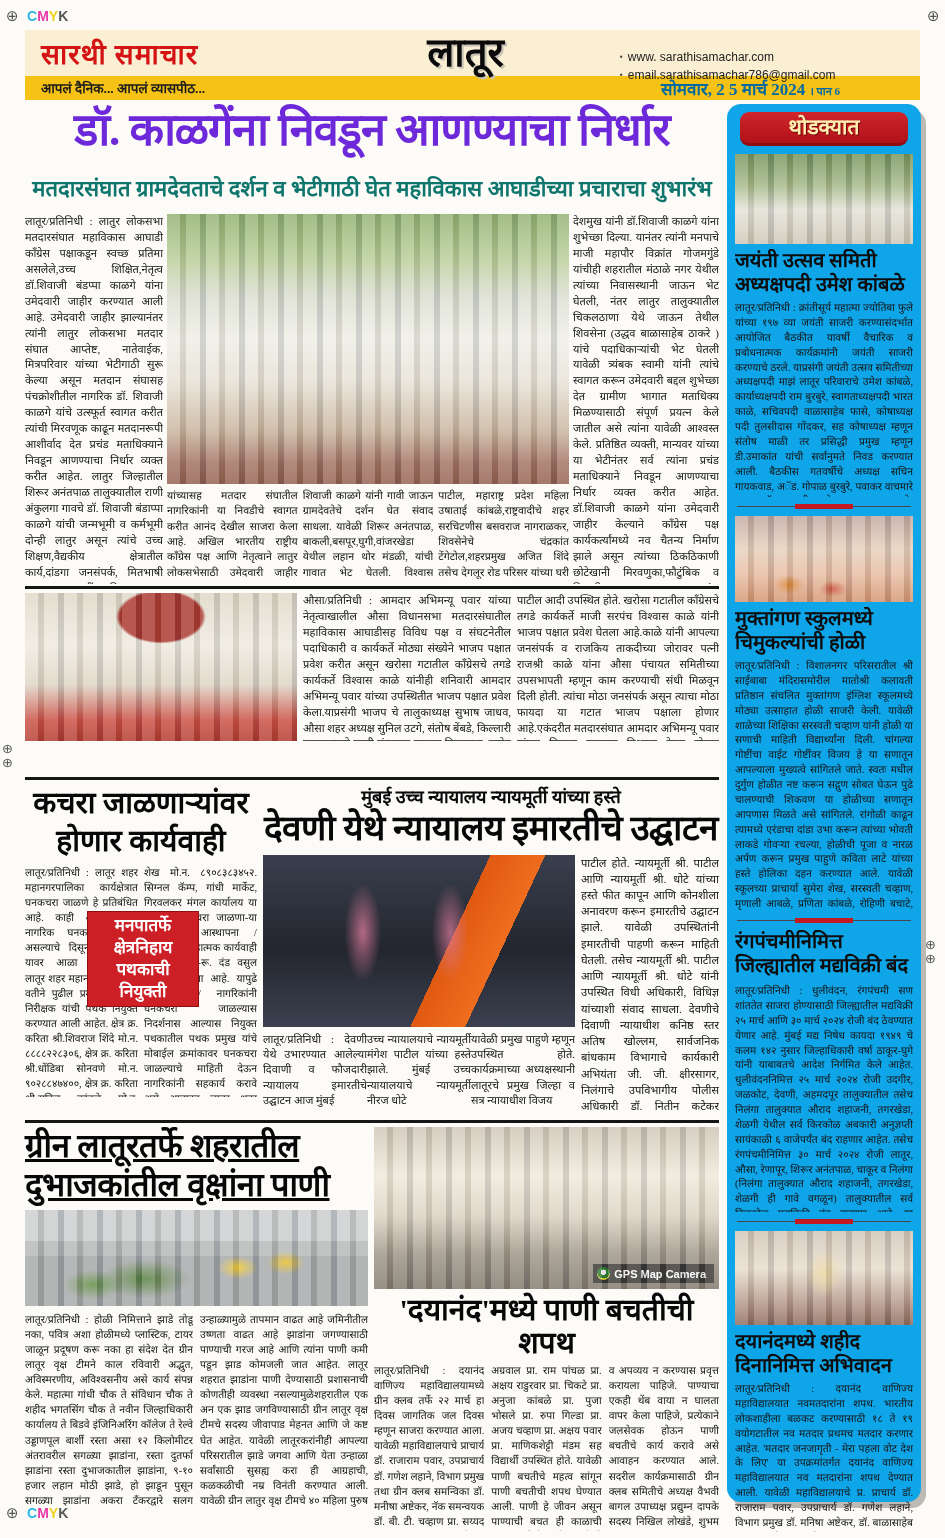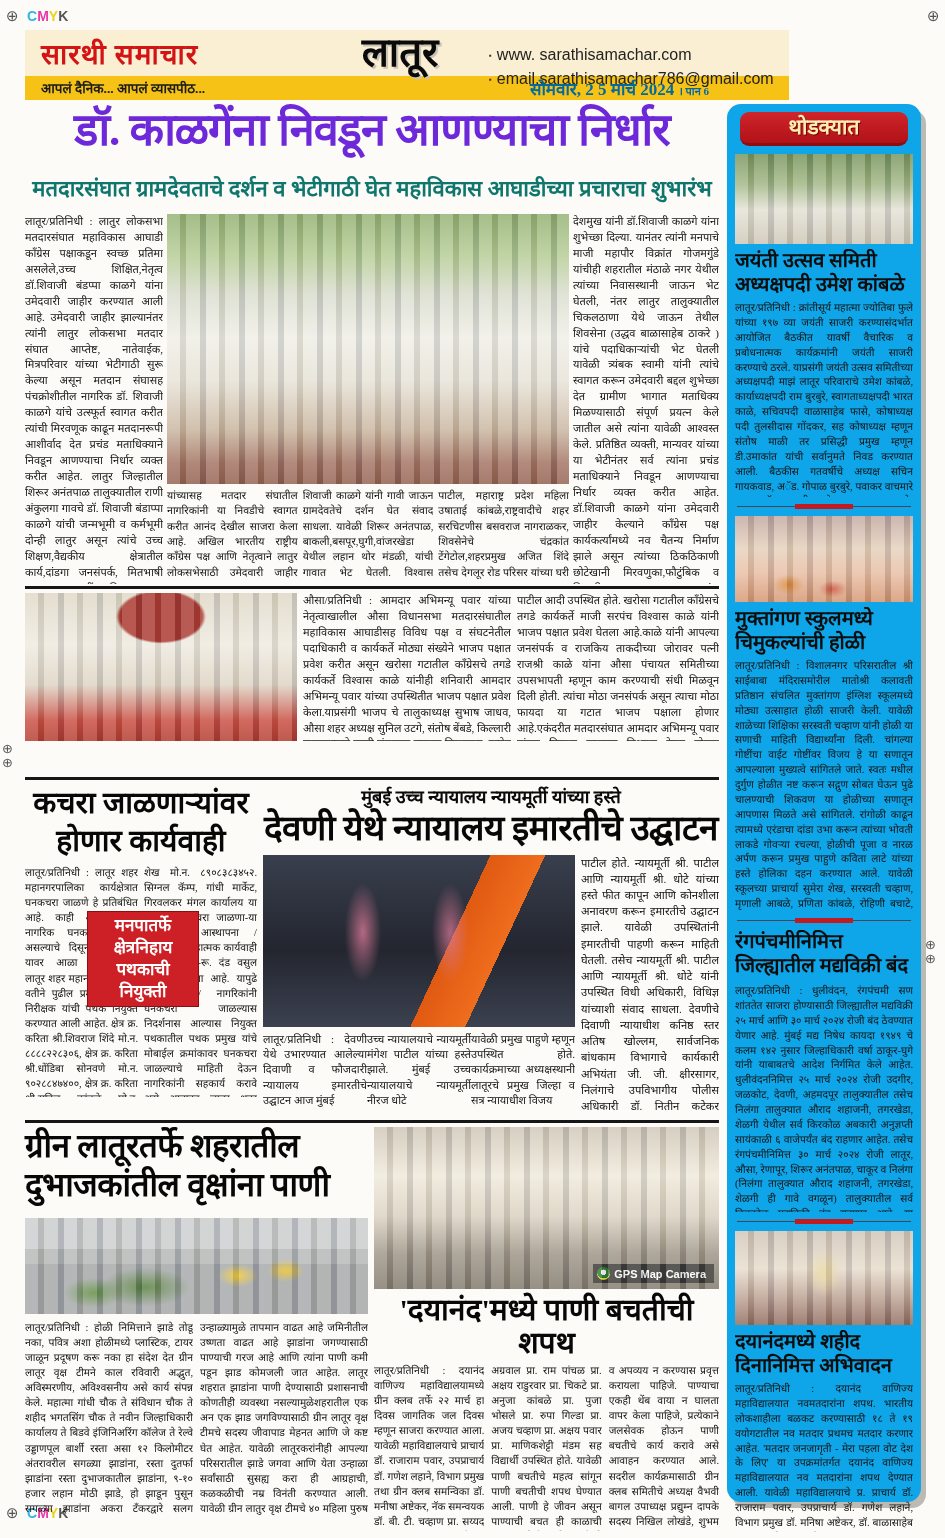--- a/index.html
+++ b/index.html
@@ -4,25 +4,25 @@
 <style>
   html,body{margin:0;padding:0;background:#e9e8e4;font-family:"Liberation Serif","DejaVu Sans",serif;}
   #page{position:relative;width:945px;height:1538px;margin:0 auto;background:#fcfbf8;overflow:hidden;}
 
   
   .regmark{position:absolute;color:#555;font-size:15px;line-height:1;font-family:"DejaVu Sans",sans-serif;}
   .cmyk{position:absolute;font-family:"Liberation Sans",sans-serif;font-weight:bold;font-size:14px;letter-spacing:0px;}
   .cmyk .c{color:#2ab6e8}.cmyk .m{color:#e838a8}.cmyk .y{color:#f0d020}.cmyk .k{color:#555}
 
   
-  .masthead{position:absolute;left:25px;top:30px;width:764px;height:70px;}
+  .masthead{position:absolute;left:25px;top:30px;width:895px;height:70px;}
   .m-top{height:46px;background:#faefd2;display:flex;align-items:center;}
   .m-logo{font-size:28px;font-weight:bold;color:#d41414;padding-left:16px;width:270px;letter-spacing:1px;}
   .m-city{flex:1;text-align:center;font-size:40px;font-weight:bold;color:#0a0a0a;line-height:0.9;text-shadow:2px 2px 0 #c9c4b6;}
-  .m-contact{width:300px;font-family:"Liberation Sans",sans-serif;font-size:16px;color:#222;line-height:1.45;margin-top:27px;}
+  .m-contact{width:300px;font-family:"Liberation Sans",sans-serif;font-size:12px;color:#222;line-height:1.45;margin-top:27px;}
   .m-contact div::before{content:"▪";font-size:8px;vertical-align:2px;margin-right:5px;color:#333;}
   .m-bottom{height:24px;background:#f6c216;display:flex;align-items:center;justify-content:space-between;}
   .m-tagline{font-weight:bold;font-size:13.5px;color:#1c1c1c;padding-left:16px;}
   .m-date{font-weight:bold;font-size:17px;color:#0369a1;padding-right:80px;}
   .m-date .pg{font-size:11px;font-weight:bold;}
 
   
   .h1-main{position:absolute;left:25px;top:103px;width:694px;text-align:center;font-size:45px;font-weight:bold;color:#6d28d9;line-height:1.2;letter-spacing:-1px;}
   .h1-sub{position:absolute;left:25px;top:172px;width:694px;text-align:center;font-size:22px;font-weight:bold;color:#0f766e;}
 
@@ -65,21 +65,21 @@
   .story3R{position:absolute;left:263px;top:784px;width:456px;}
   .story3R .kicker{margin:0;text-align:center;font-size:18px;font-weight:bold;color:#0a0a0a;}
   .story3R h2{margin:2px 0 6px 0;text-align:center;font-size:35px;line-height:1.1;color:#070707;letter-spacing:-0.5px;}
   .s3r-grid{display:grid;grid-template-columns:312px 138px;column-gap:6px;}
   .s3r-photo{height:172px;}
   .s3r-caps{display:grid;grid-template-columns:1fr 1fr 1fr;margin-top:5px;height:78px;}
   .capcol{font-size:11px;line-height:1.4;color:#141414;text-align:justify;overflow:hidden;}
 
   
   .botL{position:absolute;left:25px;top:1127px;width:343px;}
-  .botL h2{margin:0 0 13px 0;font-size:33px;line-height:1.18;color:#070707;letter-spacing:-0.5px;}
+  .botL h2{margin:0 0 5px 0;font-size:33px;line-height:1.18;color:#070707;letter-spacing:-0.5px;text-decoration:underline;}
   .botL .photo{height:96px;}
   .botl-grid{display:grid;grid-template-columns:1fr 1fr;column-gap:7px;margin-top:6px;height:196px;}
 
   
   .botM{position:absolute;left:374px;top:1127px;width:345px;}
   .botM .photo{height:162px;}
   .botM h2{margin:4px 0 4px 0;text-align:center;font-size:30px;line-height:1.1;color:#070707;}
   .botm-grid{display:grid;grid-template-columns:1fr 1fr 1fr;column-gap:7px;height:168px;}
   .gps-badge{position:absolute;right:5px;bottom:6px;background:rgba(30,30,30,.8);color:#fff;font-family:"Liberation Sans",sans-serif;font-weight:bold;font-size:11px;padding:3px 8px 3px 4px;border-radius:0;display:flex;align-items:center;gap:4px;}
   .gps-dot{width:13px;height:13px;border-radius:50%;background:radial-gradient(circle at 50% 40%,#fff 0 25%,#2b7d2b 28% 60%,#e8e02a 62% 100%);display:inline-block;}

